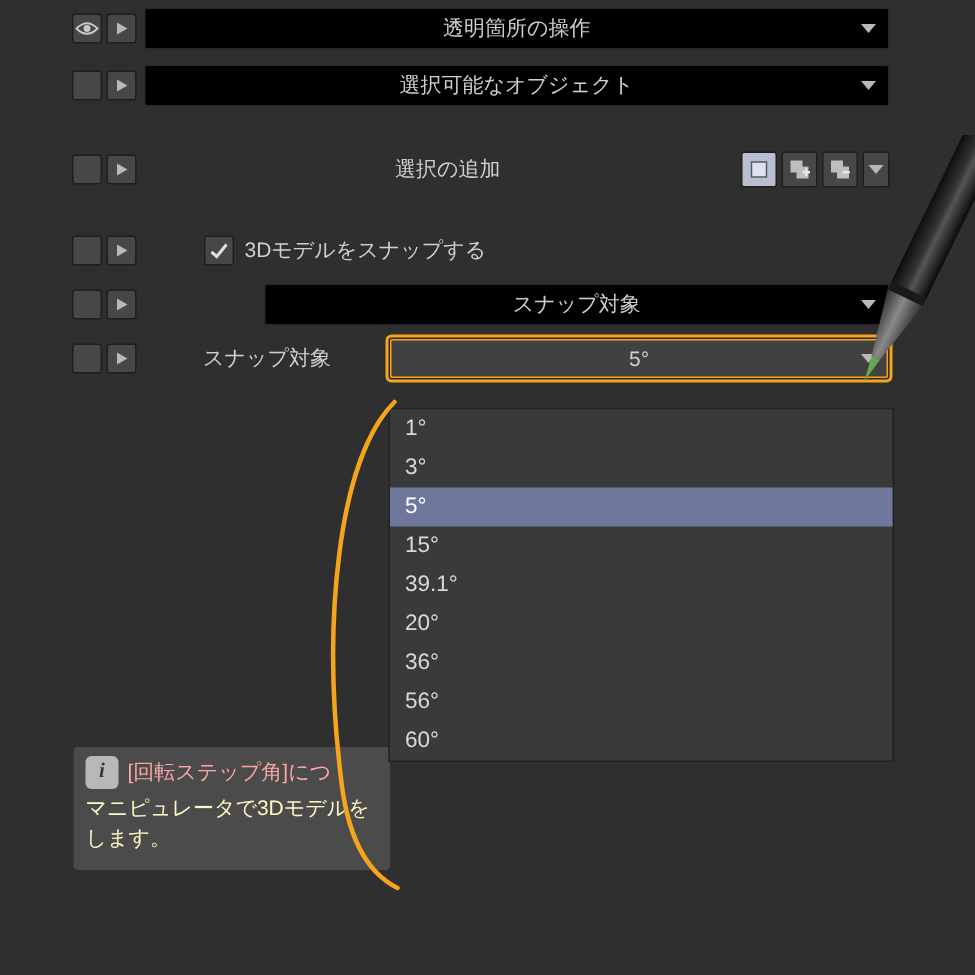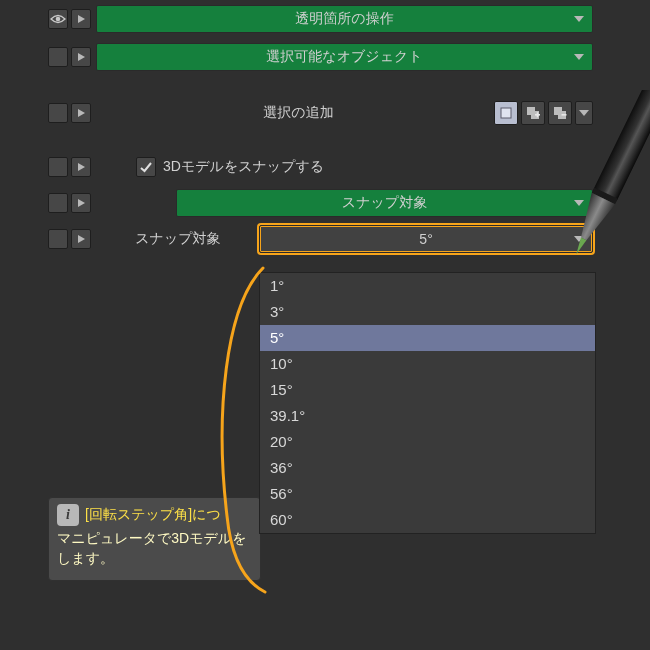--- a/index.html
+++ b/index.html
@@ -45,21 +45,21 @@
     margin-right: 5px;
     display: inline-flex;
     align-items: center;
     justify-content: center;
   }
   .play svg, .chk svg, .iconbox svg { display:block; }
   .tri { fill: #b8b8b8; }
   .dropdown-wide {
     flex: 1;
     height: 26px;
-    background: #15803d;
+    background: #000000;
     border: 1px solid #2a2a2a;
     border-radius: 2px;
     display: flex;
     align-items: center;
     justify-content: center;
     position: relative;
   }
   .dropdown-wide .chev,
   .dropdown-mid .chev {
     position: absolute;
@@ -160,21 +160,21 @@
     color: #3a3a3a;
     font-weight: 700;
     font-family: Georgia, serif;
     font-style: italic;
     display:flex;
     align-items:center;
     justify-content:center;
     margin-right: 6px;
   }
   .info .hdr .title {
-    color: #fde047;
+    color: #fca5a5;
     white-space: nowrap;
     overflow: hidden;
   }
   .info .body {
     color: #fef9c3;
   }
   
   .pen {
     position: absolute;
     left: 555px;
@@ -321,21 +321,20 @@
       </span>
     </div>
   </div>
 
 </div>
 
 <div class="dd-list" id="dd-list">
     <div class="dd-item">1°</div>
     <div class="dd-item">3°</div>
     <div class="dd-item sel">5°</div>
-    <div class="dd-item">10°</div>
     <div class="dd-item">15°</div>
     <div class="dd-item">39.1°</div>
     <div class="dd-item">20°</div>
     <div class="dd-item">36°</div>
     <div class="dd-item">56°</div>
     <div class="dd-item">60°</div>
   </div>
 
 <svg class="guide-svg" viewBox="0 0 70 330">
   <path d="M50 2 C 12 40, 2 150, 14 250 C 18 290, 30 315, 52 326" stroke="#f6a41b" stroke-width="3" fill="none" stroke-linecap="round"></path>

